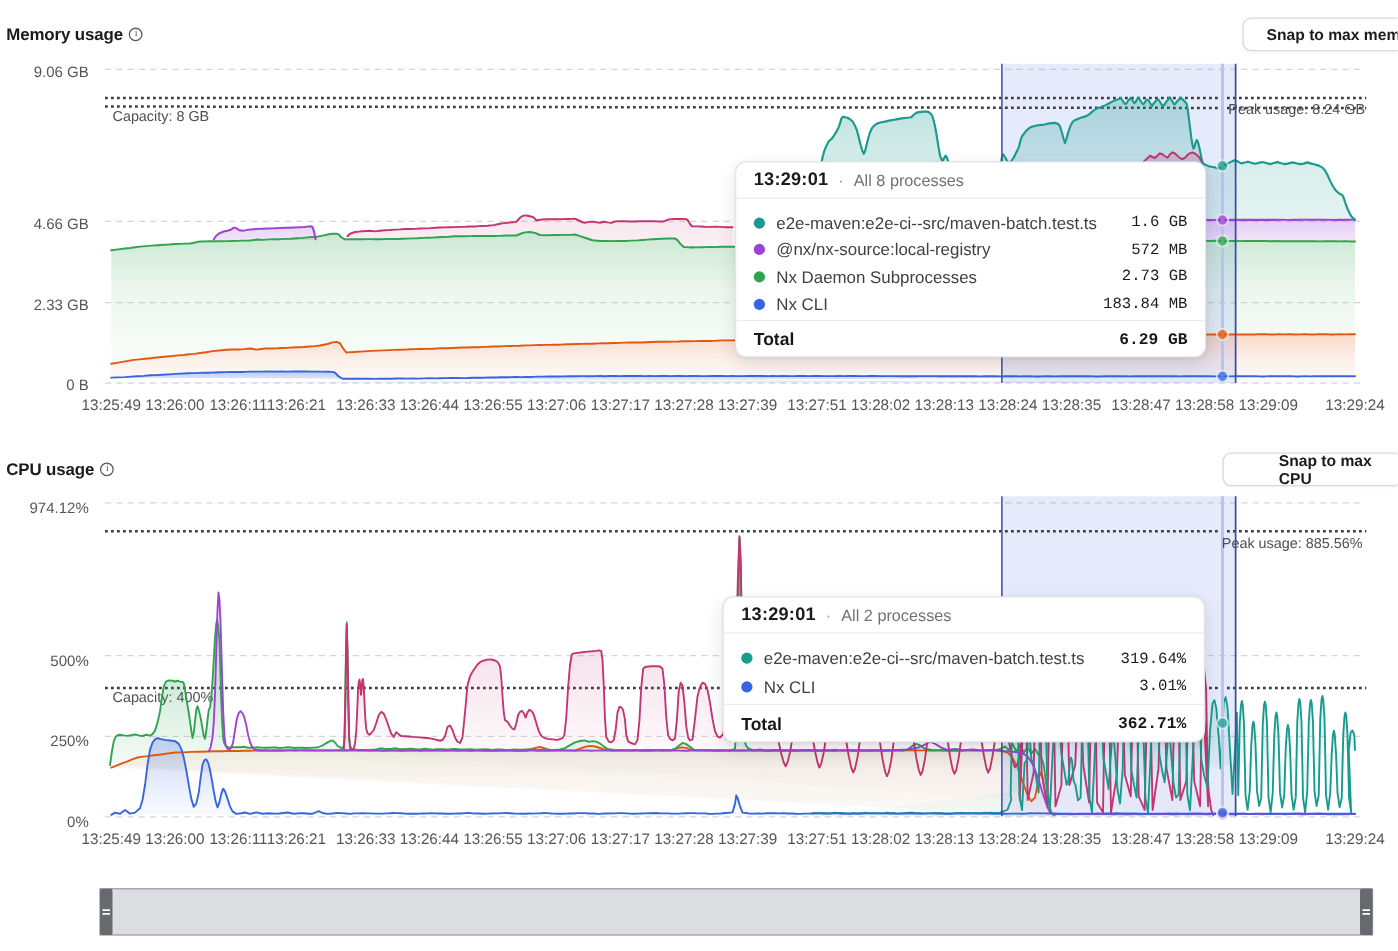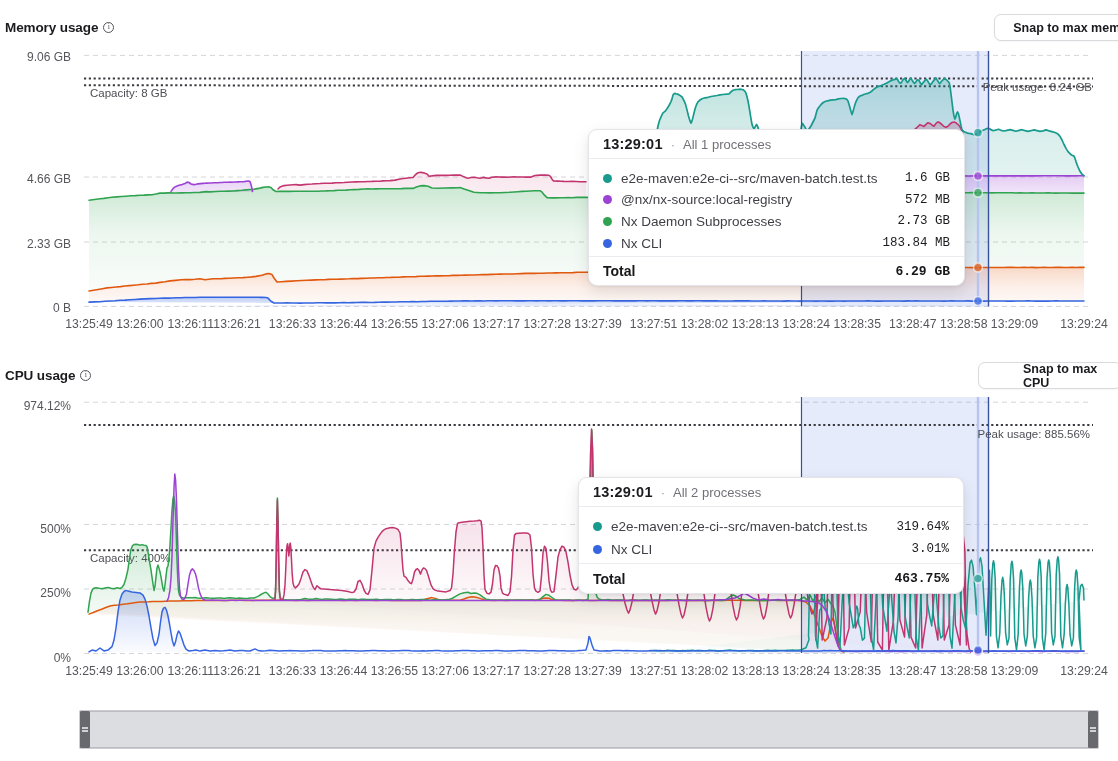--- a/index.html
+++ b/index.html
@@ -200,21 +200,21 @@
 <line x1="1090" y1="731" x2="1096" y2="731" stroke="#ffffff" stroke-width="1.4"></line>
 </svg>
 <div class="title" style="left:5px; top:20px;">Memory usage <span class="info"></span></div>
 <div class="title" style="left:5px; top:368px;">CPU usage <span class="info"></span></div>
 <div class="btn" style="left:994px; top:14px; width:165px; height:27px;">Snap to max memory</div>
 <div class="btn" style="left:978px; top:362px; width:144px; height:27px;padding-left:44px;">Snap to max CPU</div>
 <div class="tip" style="left:588px;top:129px;width:377px;">
 <div class="tip-h">
         <b>13:29:01</b>
         <span class="sep">·</span>
-        <span class="sub">All 1 processes</span>
+        <span class="sub">All 8 processes</span>
       </div>
 <div class="tip-body">
         <div class="tr">
           <span class="dot" style="background:#189a8c"></span>
           <span class="nm">e2e-maven:e2e-ci--src/maven-batch.test.ts</span>
           <span class="vl">&nbsp;&nbsp;1.6 GB</span>
         </div>
         <div class="tr">
           <span class="dot" style="background:#9d43d4"></span>
           <span class="nm">@nx/nx-source:local-registry</span>
@@ -249,15 +249,15 @@
           <span class="vl">319.64%</span>
         </div>
         <div class="tr">
           <span class="dot" style="background:#3565e0"></span>
           <span class="nm">Nx CLI</span>
           <span class="vl">&nbsp;&nbsp;3.01%</span>
         </div>
       </div>
 <div class="tip-t">
         <span class="nm b">Total</span>
-        <span class="vl b">463.75%</span>
+        <span class="vl b">362.71%</span>
       </div>
 </div>
 </div>
 </body></html>

